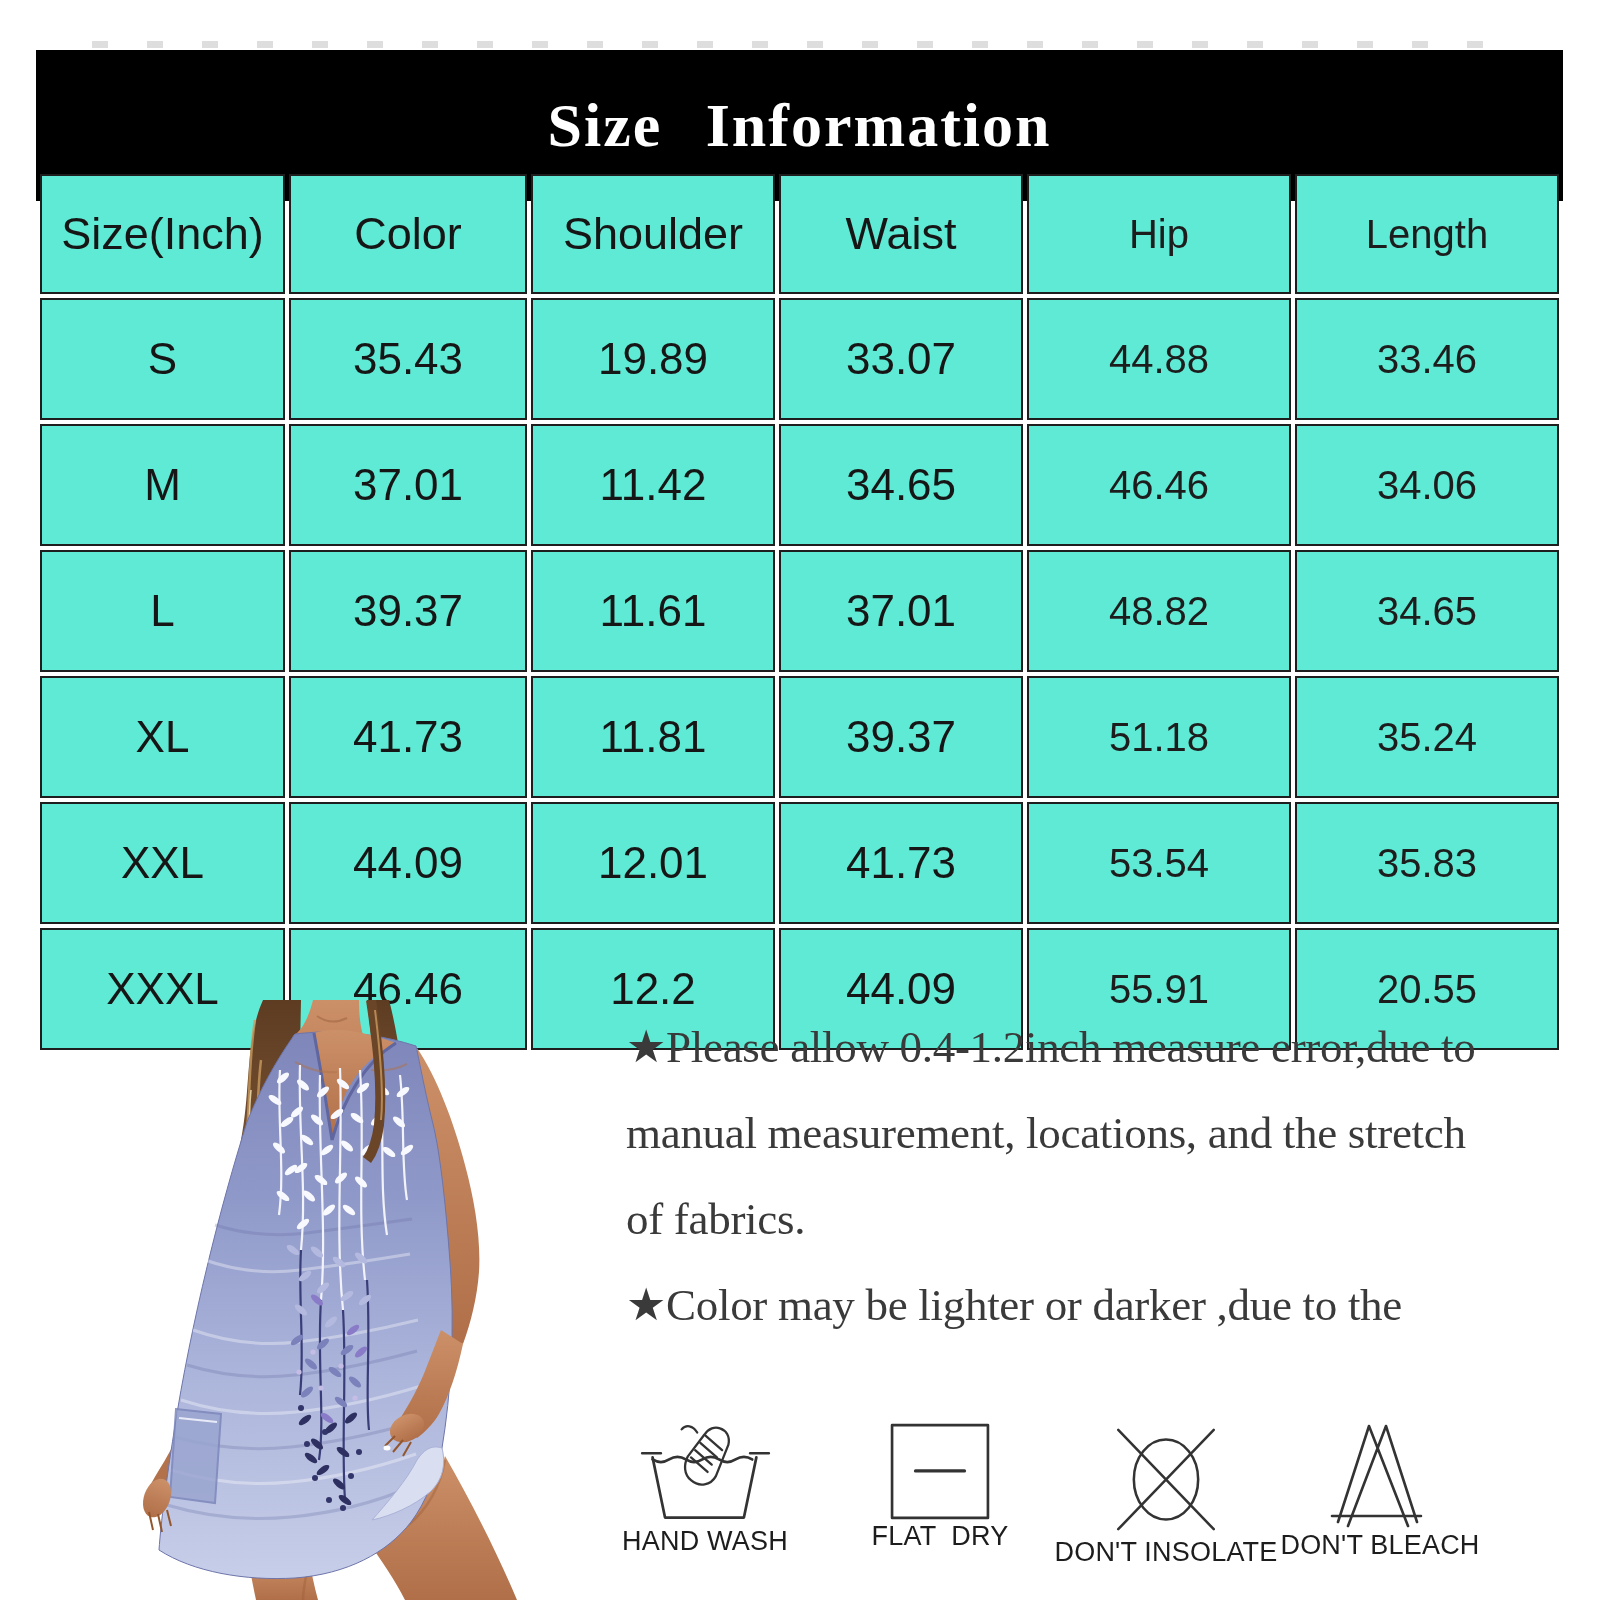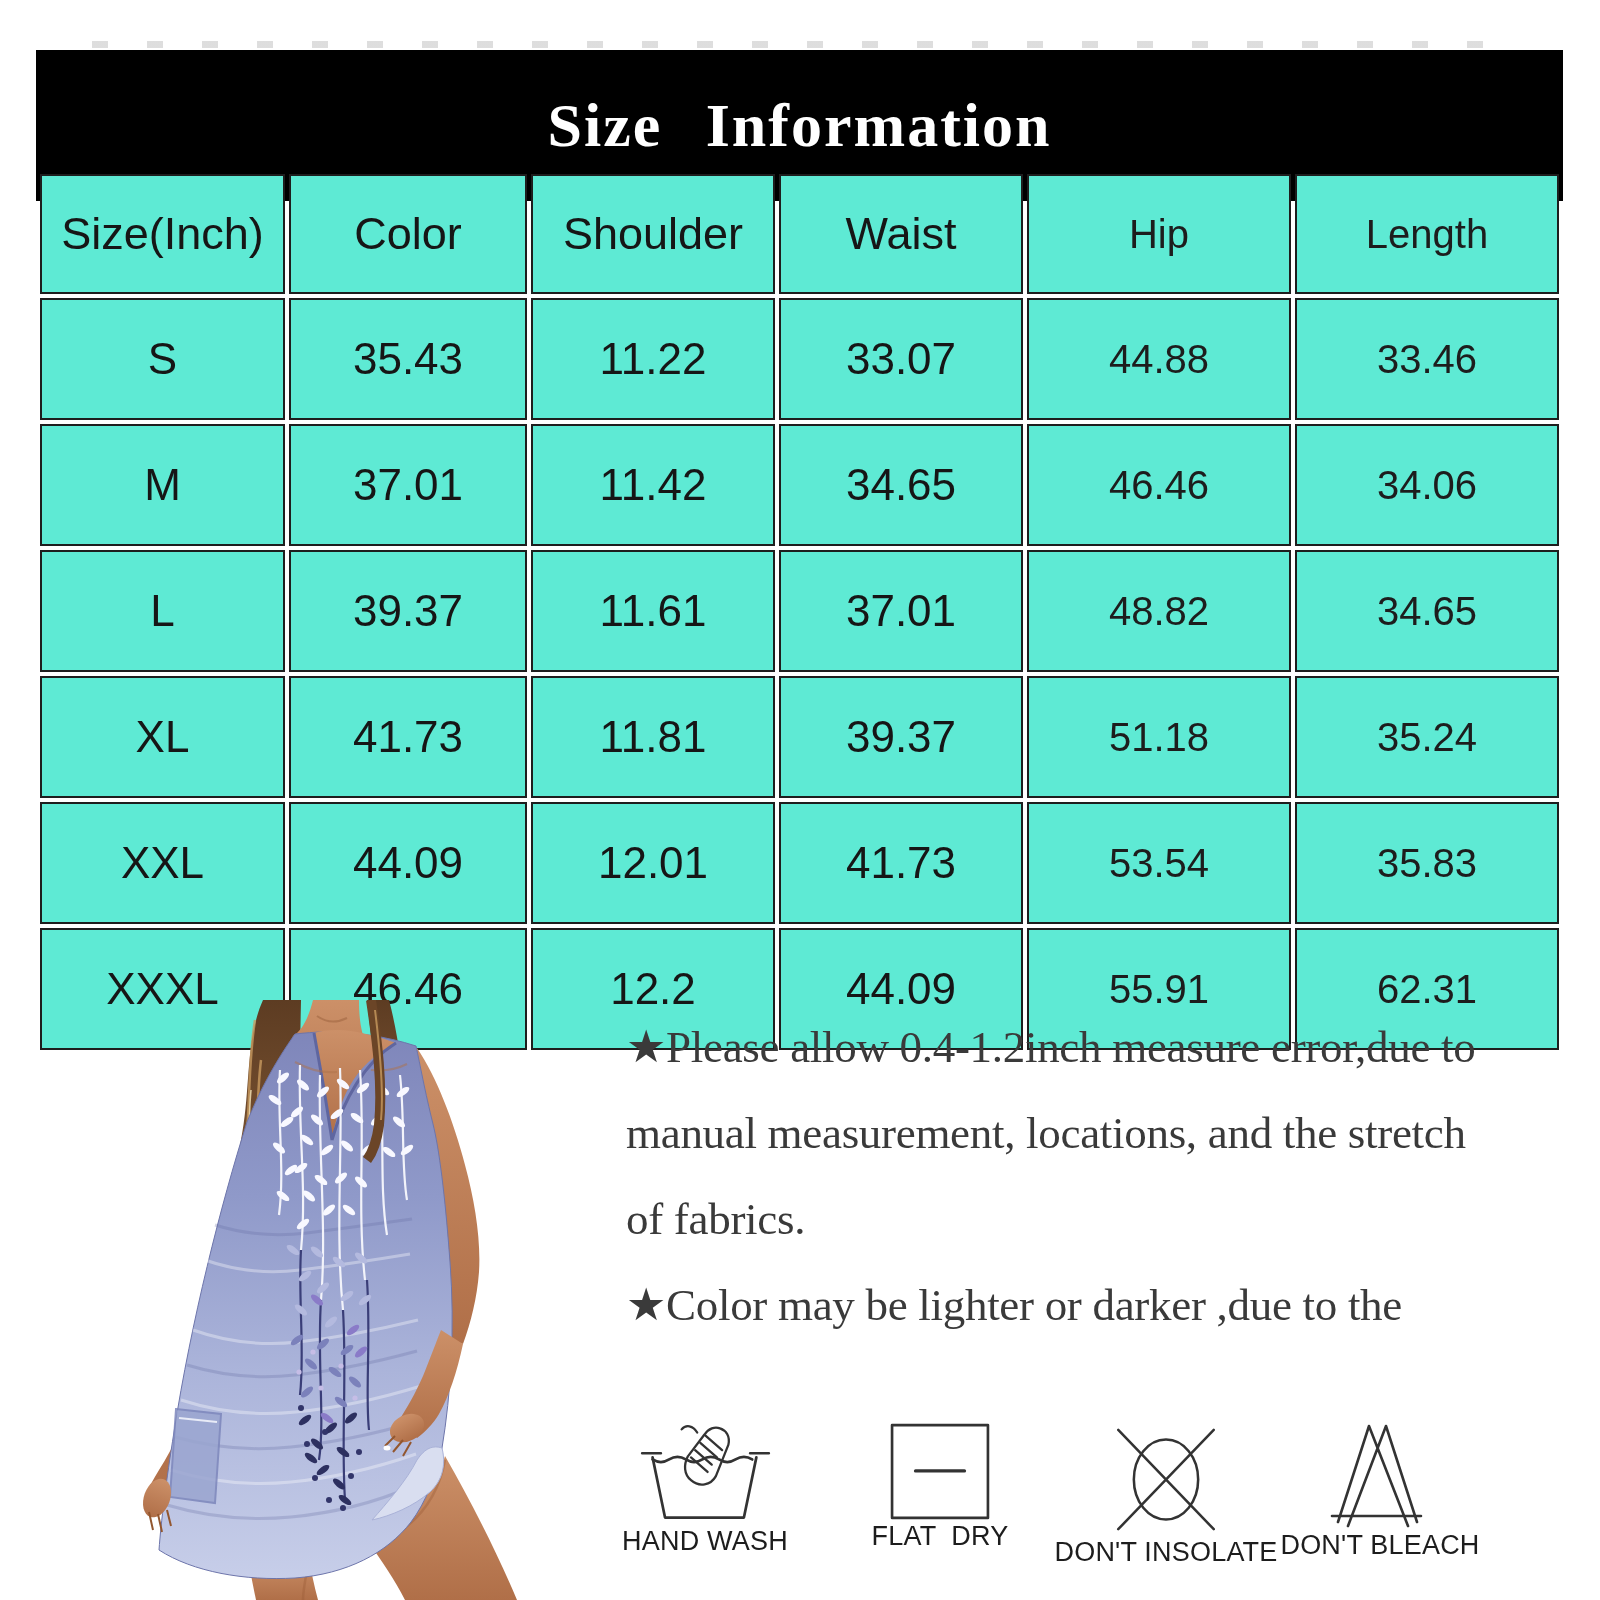--- a/index.html
+++ b/index.html
@@ -53,21 +53,21 @@
       <th>Size(Inch)</th>
       <th>Color</th>
       <th>Shoulder</th>
       <th>Waist</th>
       <th>Hip</th>
       <th>Length</th>
     </tr>
     <tr>
       <td>S</td>
       <td>35.43</td>
-      <td>11.22</td>
+      <td>19.89</td>
       <td>33.07</td>
       <td>44.88</td>
       <td>33.46</td>
     </tr>
     <tr>
       <td>M</td>
       <td>37.01</td>
       <td>11.42</td>
       <td>34.65</td>
       <td>46.46</td>
@@ -96,21 +96,21 @@
       <td>41.73</td>
       <td>53.54</td>
       <td>35.83</td>
     </tr>
     <tr>
       <td>XXXL</td>
       <td>46.46</td>
       <td>12.2</td>
       <td>44.09</td>
       <td>55.91</td>
-      <td>62.31</td>
+      <td>20.55</td>
     </tr>
   </tbody>
     </table>
 
   <svg class="photo" viewBox="0 0 500 600" xmlns="http://www.w3.org/2000/svg">
     <defs>
       <linearGradient id="gDress" x1="0" y1="0" x2="0" y2="1">
         <stop offset="0" stop-color="#7f86ba"></stop>
           <stop offset="0.3" stop-color="#8f99c9"></stop>
         <stop offset="0.62" stop-color="#abb4da"></stop>

